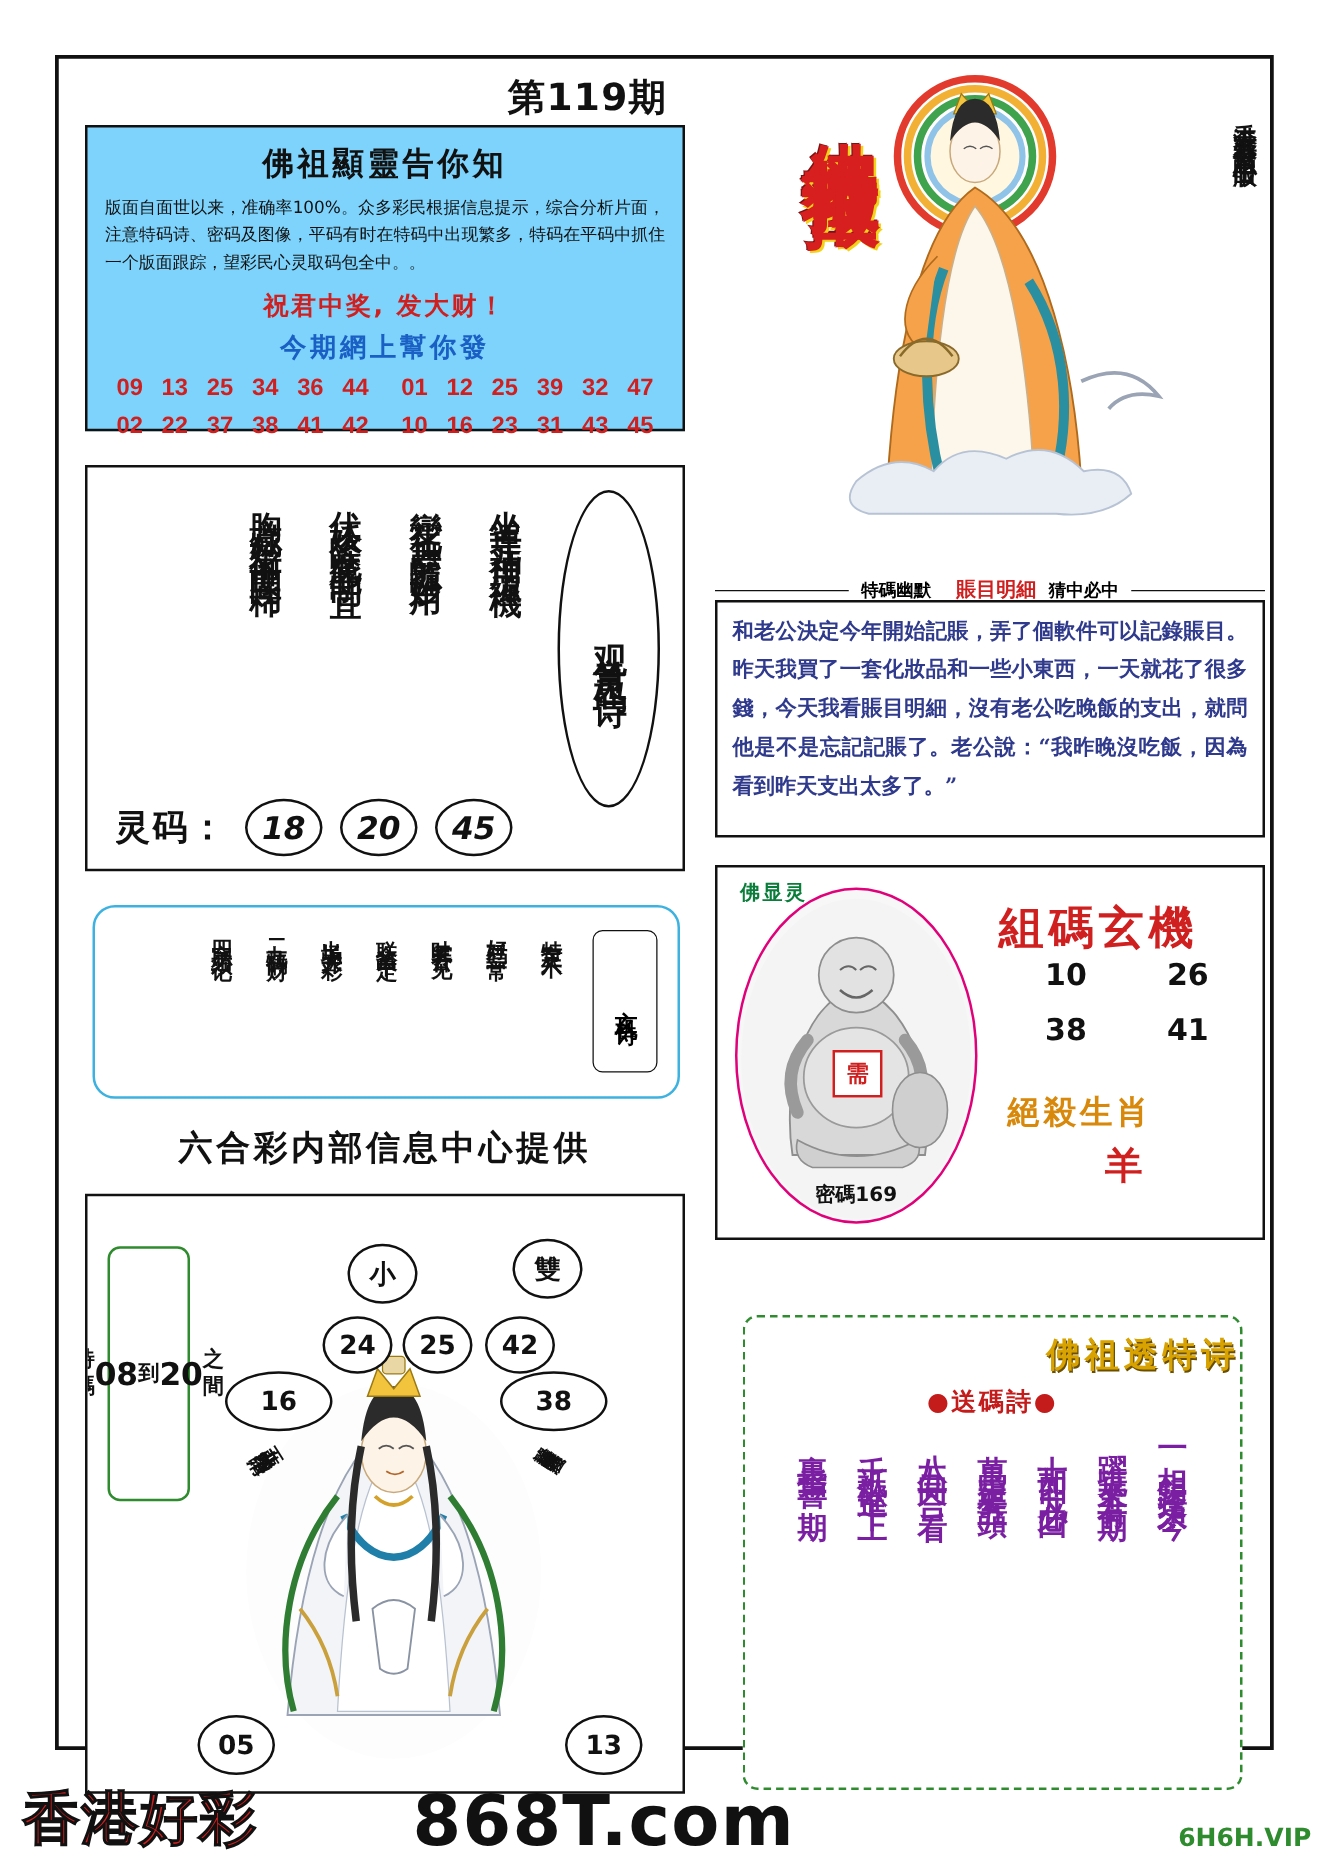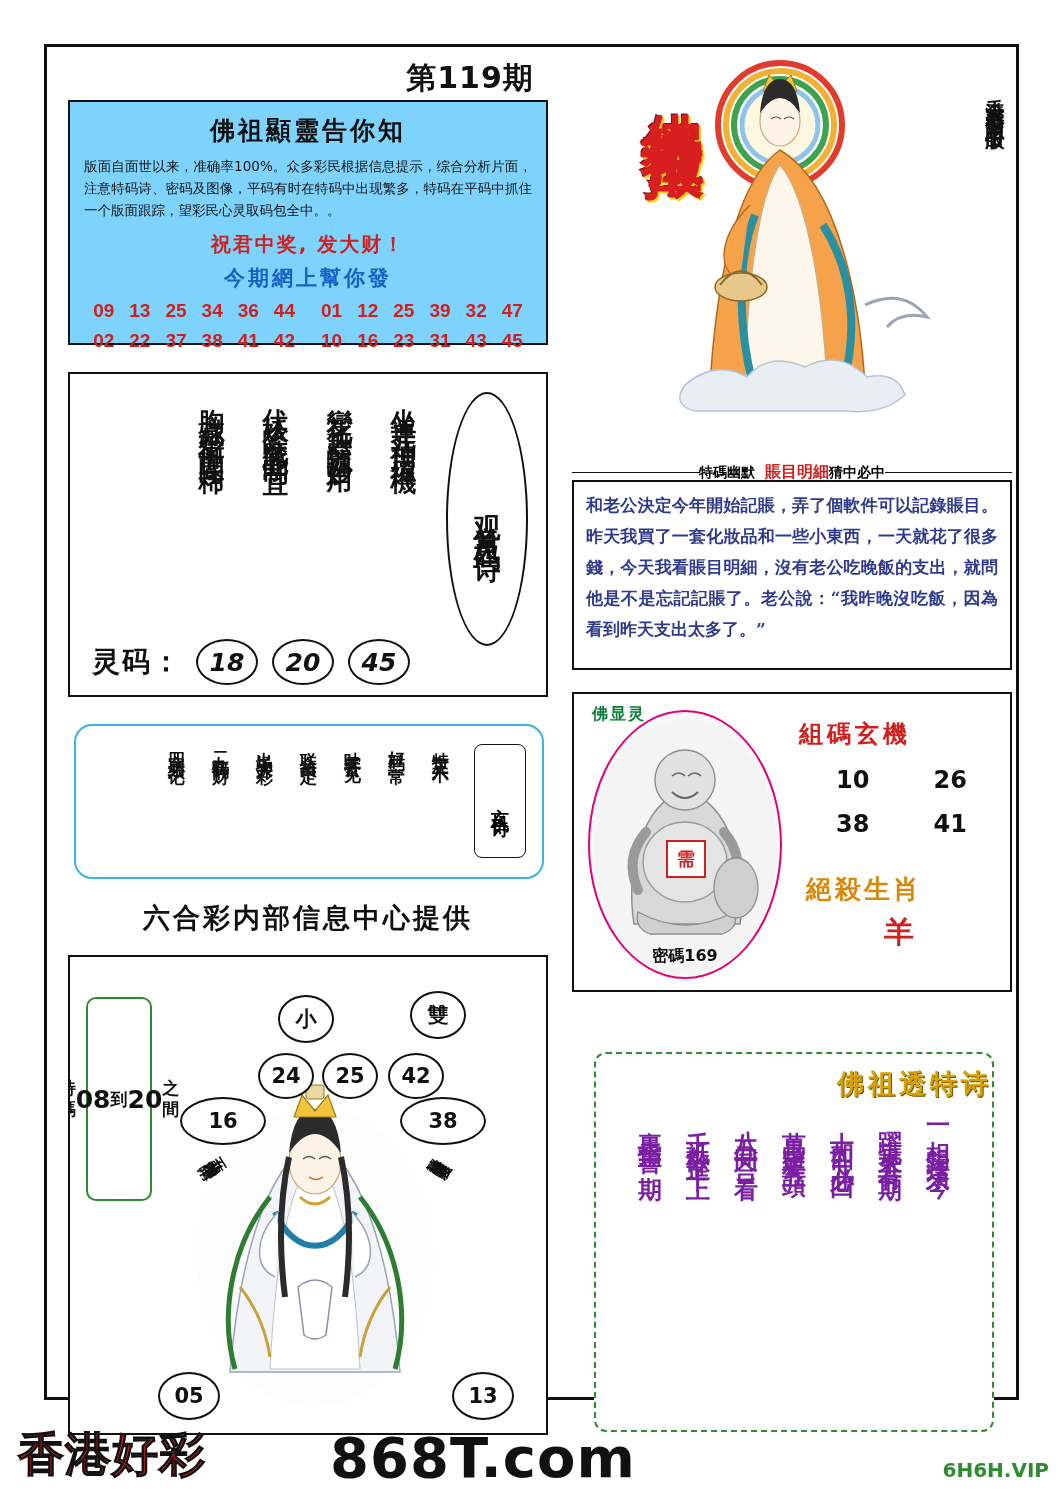--- a/index.html
+++ b/index.html
@@ -90,36 +90,36 @@
     font-size:62px;font-weight:bold;color:#d81f1f;letter-spacing:6px;
     text-shadow:2px 2px 0 #f3d21a,-1px -1px 0 #7a1414;
     font-family:"DejaVu Serif","Liberation Serif",serif;
   }
   .mast-sub{
     position:absolute;right:4px;top:28px;
     writing-mode:vertical-rl;text-orientation:upright;
     font-size:19px;line-height:30px;letter-spacing:3px;color:#111;font-weight:bold;
   }
   
-  #jokehead{position:absolute;left:572px;top:462px;width:440px;display:flex;align-items:center;gap:0;font-size:14px;font-weight:bold;}
+  #jokehead{position:absolute;left:572px;top:462px;width:440px;display:flex;align-items:center;gap:10px;font-size:14px;font-weight:bold;}
   #jokehead .rule{flex:1;height:1px;background:#111;}
   #joke{left:572px;top:480px;width:440px;height:190px;border:2px solid #111;}
   .joke-text{
     font-size:17px;line-height:31px;color:#2f3a8c;margin:8px 12px;text-align:justify;
     font-family:"DejaVu Serif","Liberation Serif",serif;font-weight:bold;
   }
   
   #zuma{left:572px;top:692px;width:440px;height:300px;border:2px solid #111;}
   .buddha-oval{
     position:absolute;left:14px;top:16px;width:190px;height:265px;border:2px solid #e0007a;border-radius:50%;
     background:#f7f7f7;overflow:hidden;
   }
   .fo-xian{position:absolute;left:18px;top:10px;font-size:16px;font-weight:bold;color:#0a7d3a;letter-spacing:2px;}
   .mima{position:absolute;left:0;right:0;bottom:10px;text-align:center;font-size:16px;font-weight:bold;color:#111;}
-  .zm-title{position:absolute;left:225px;top:24px;font-size:24px;font-weight:bold;color:#d01f1f;letter-spacing:4px;}
+  .zm-title{position:absolute;left:225px;top:24px;font-size:36px;font-weight:bold;color:#d01f1f;letter-spacing:4px;}
   .zm-nums{position:absolute;left:230px;top:72px;width:195px;font-size:24px;font-weight:bold;color:#111;}
   .zm-nums div{display:flex;justify-content:space-around;margin-bottom:16px;}
   .zm-sub{position:absolute;left:232px;top:178px;font-size:26px;font-weight:bold;color:#d8880a;letter-spacing:3px;}
   .zm-sx{position:absolute;left:0;right:0;top:218px;text-align:center;font-size:30px;font-weight:bold;color:#d01f1f;}
   .zm-sx{left:225px;width:200px;}
   
   #toute{left:594px;top:1052px;width:400px;height:380px;border:2px dashed #2e8b2e;border-radius:12px;background:#fff;}
   .tt-title{text-align:right;font-size:27px;font-weight:bold;color:#d8a200;margin-top:12px;letter-spacing:4px;
     text-shadow:1px 1px 0 #6b4f00;}
   .tt-sub{text-align:center;font-size:20px;font-weight:bold;color:#c41b1b;margin-top:6px;letter-spacing:2px;}
@@ -369,20 +369,21 @@
         <span>38</span>
         <span>41</span>
       </div>
     </div>
     <div class="zm-sub">絕殺生肖</div>
     <div class="zm-sx">羊</div>
   </div>
 
   <div class="box" id="toute">
     <div class="tt-title">佛祖透特诗</div>
+    <div class="tt-sub">●送碼詩●</div>
     <div class="tt-grid">
       <div class="tt-col">裏指喜一一期</div>
       <div class="tt-col">千祇歡進十上</div>
       <div class="tt-col">八五同合一看</div>
       <div class="tt-col">萬是定要五頭</div>
       <div class="tt-col">十却四九必回</div>
       <div class="tt-col">躍克來五有期</div>
       <div class="tt-col">一相歸逢須今</div>
     </div>
   </div>

